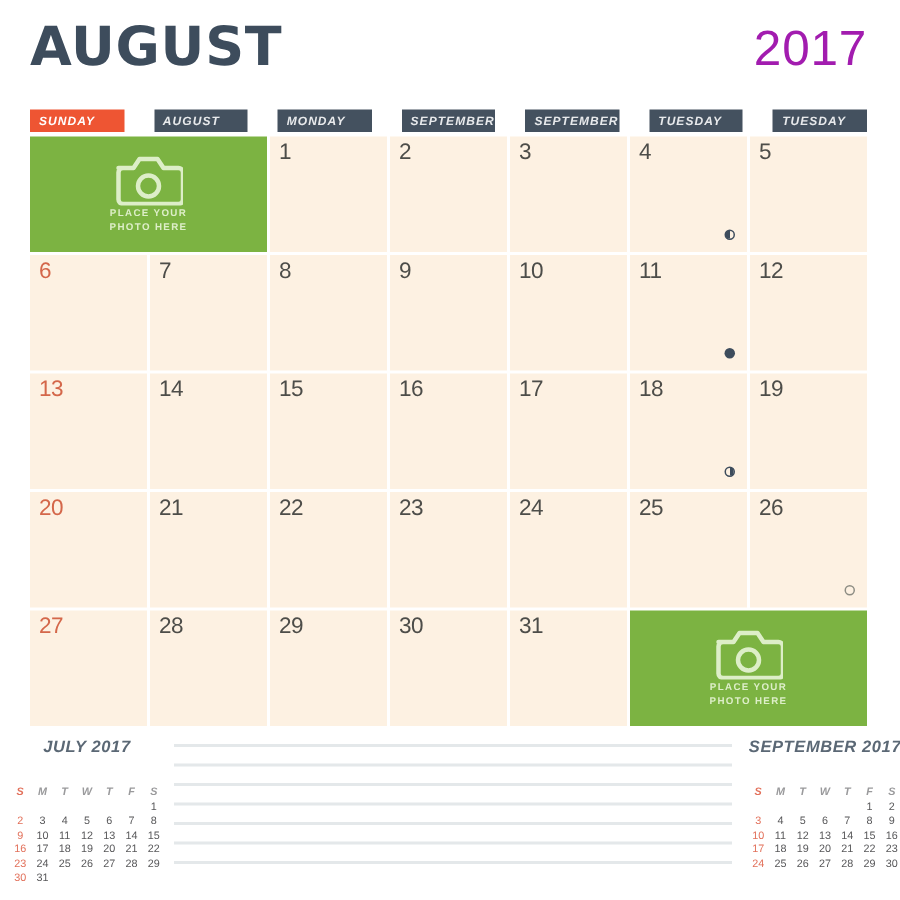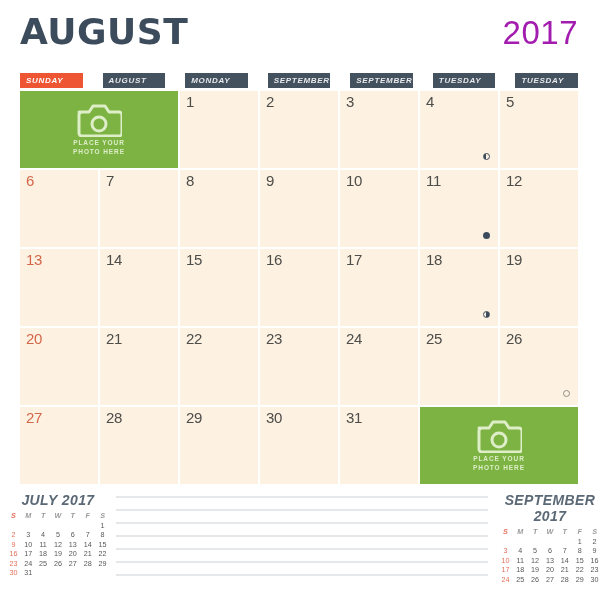--- a/index.html
+++ b/index.html
@@ -148,27 +148,27 @@
     height: 108px;
   }
   .mini {
     position: absolute;
     top: 0;
     width: 104px;
   }
   .mini.left  { left: 6px; }
   .mini.right { left: 498px; }
   .mini-title {
-    font-size: 14px;
+    font-size: 11px;
     font-style: italic;
     font-weight: bold;
     color: #5b6875;
     letter-spacing: 0.4px;
     text-align: center;
-    margin-bottom: 3px;
+    margin-bottom: 19px;
   }
   .mini table {
     border-collapse: collapse;
     width: 100%;
     table-layout: fixed;
   }
   .mini th, .mini td {
     font-size: 7.2px;
     text-align: center;
     color: #58585a;

